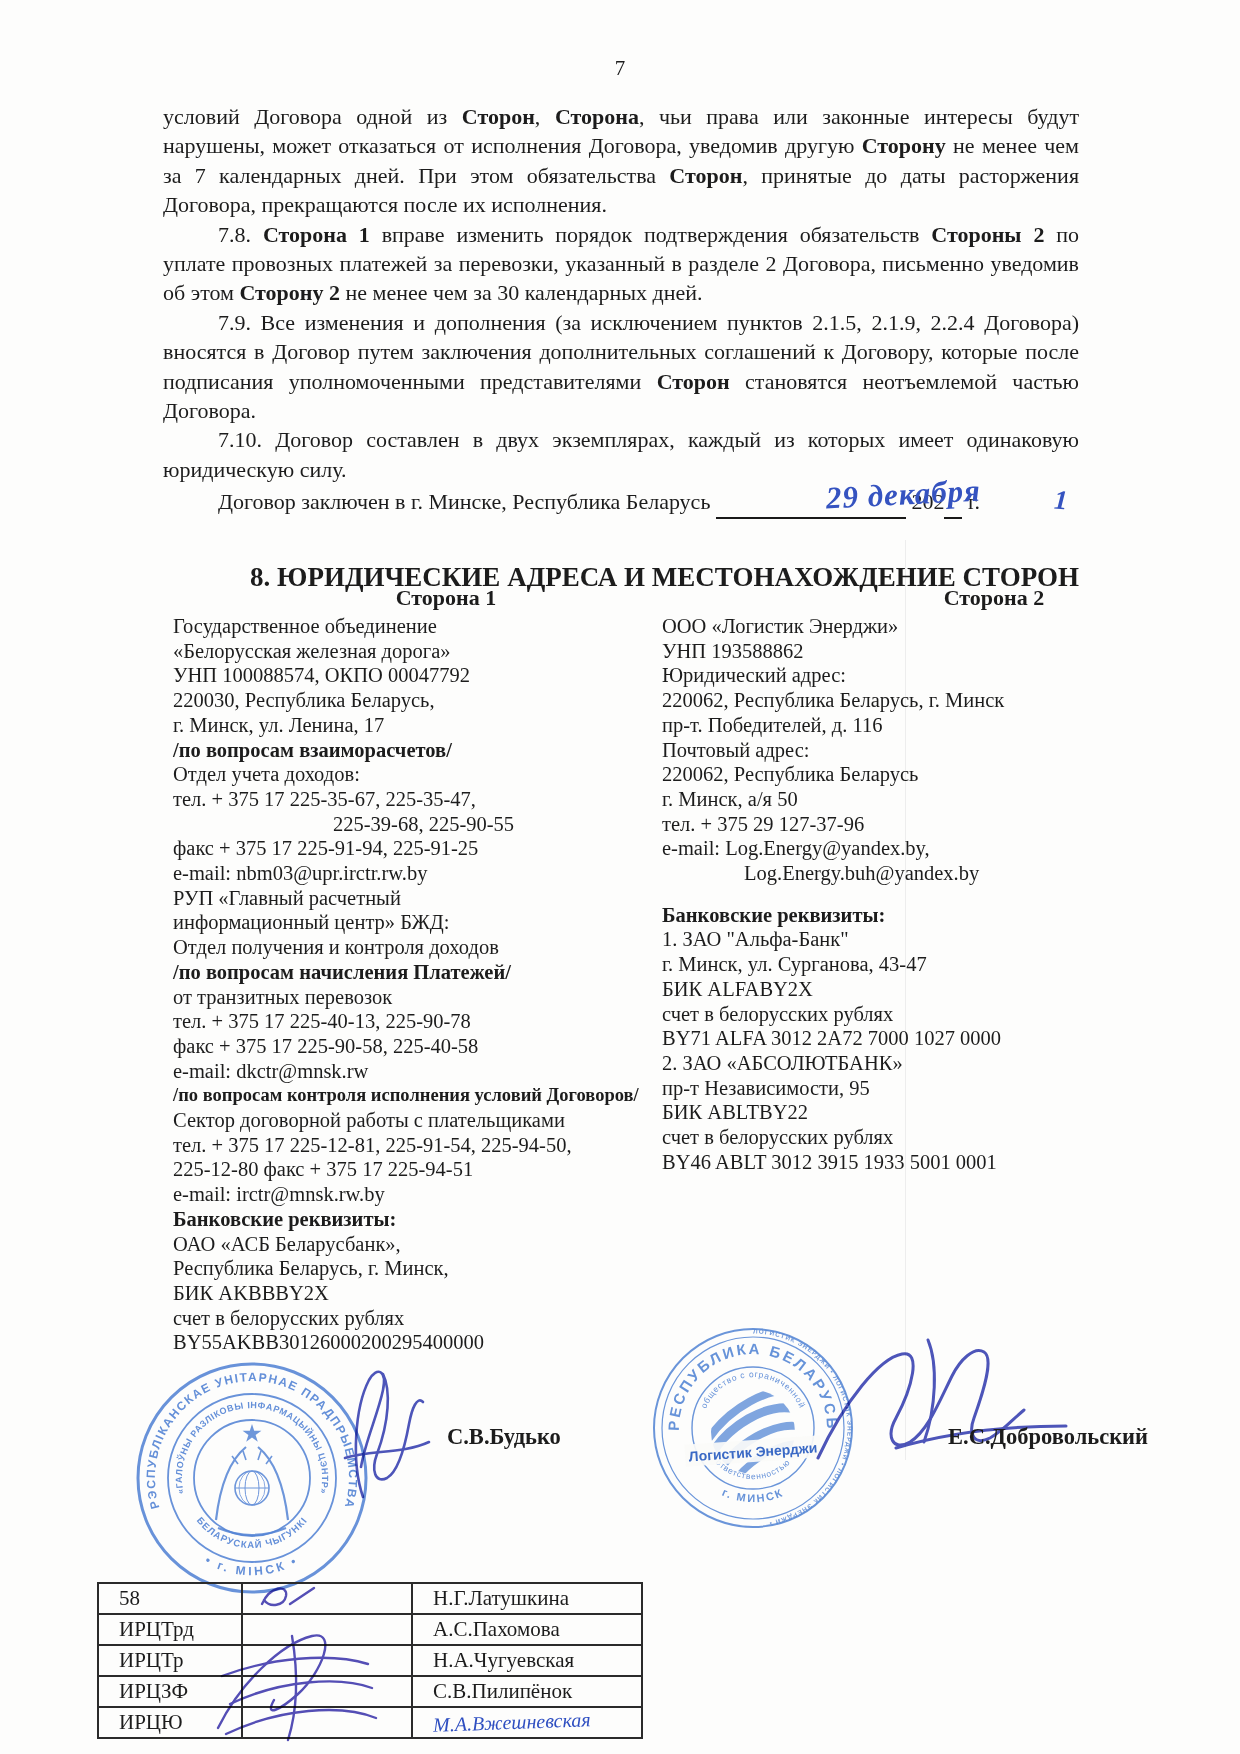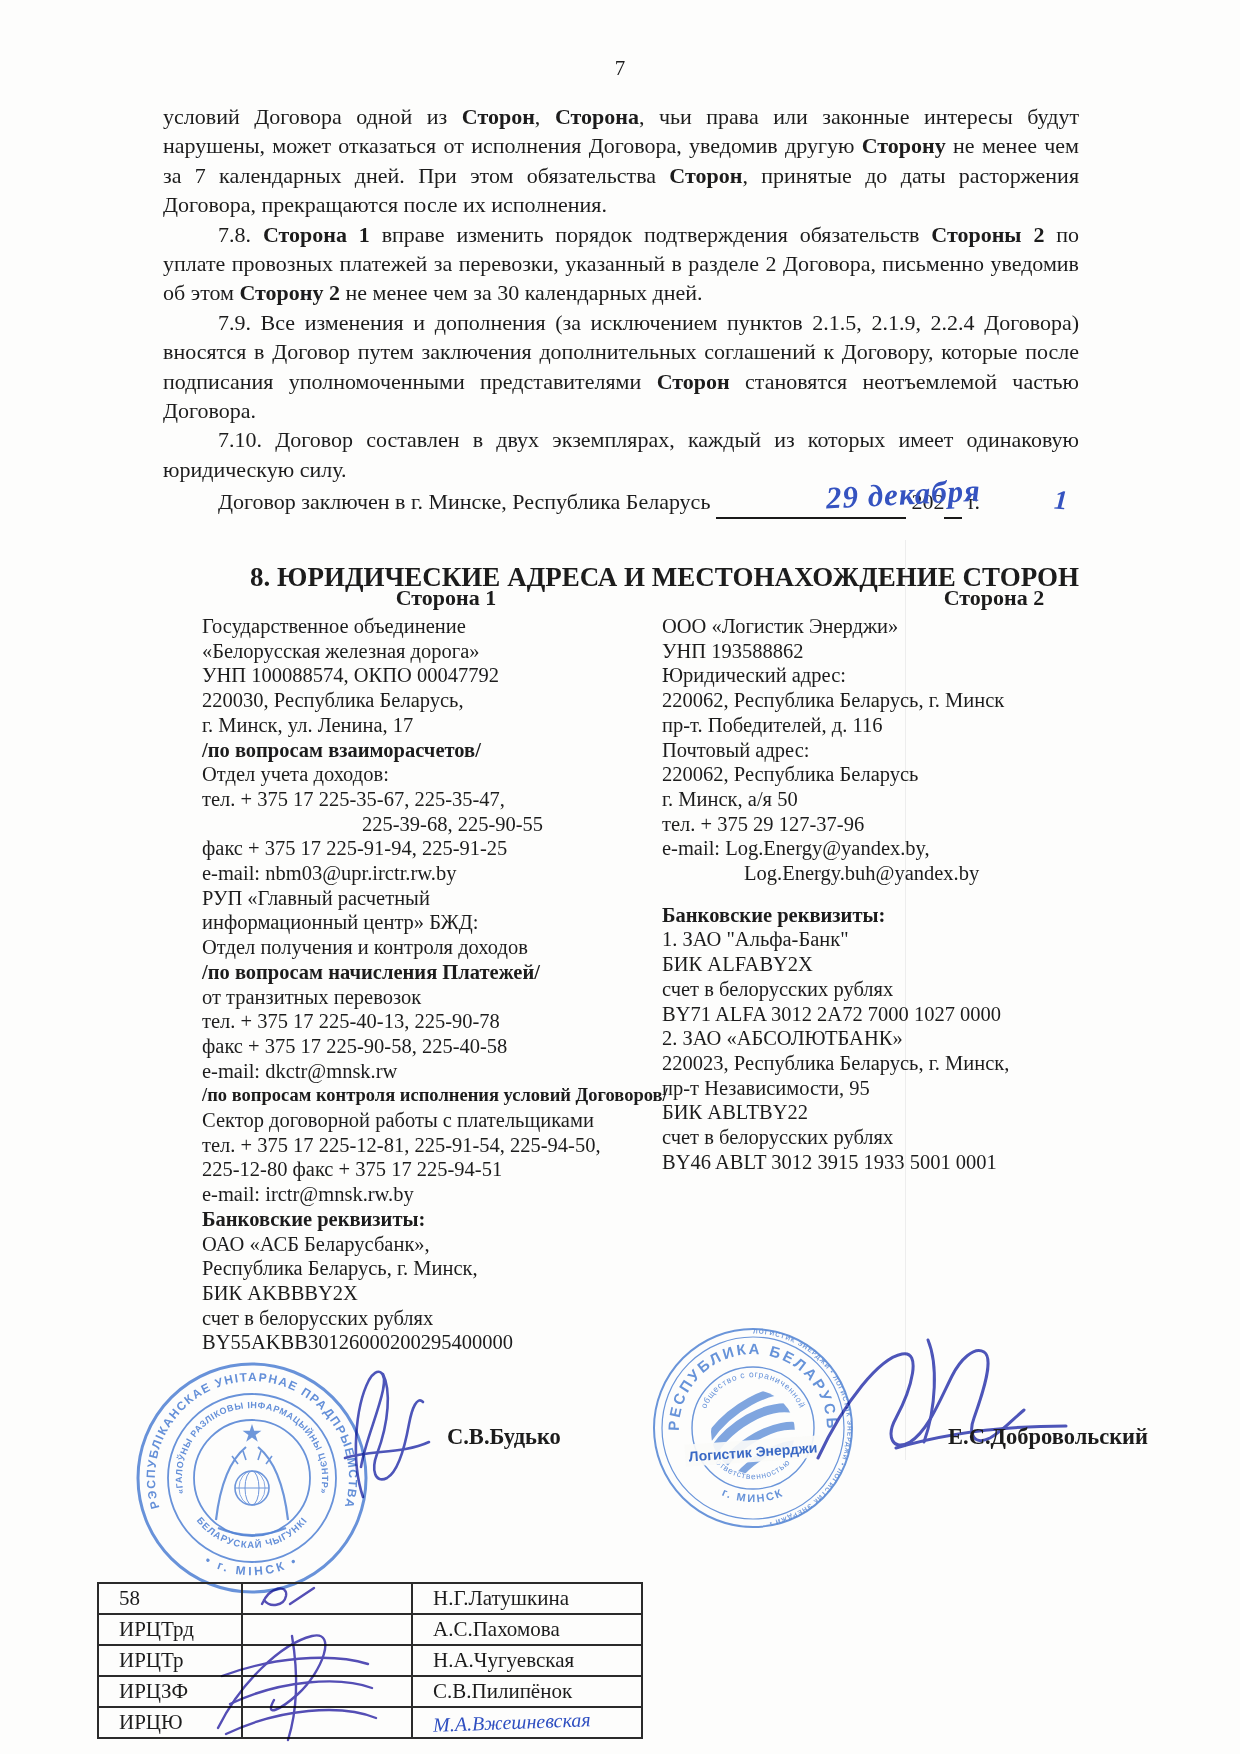--- a/index.html
+++ b/index.html
@@ -14,21 +14,21 @@
   .dateline{margin-top:4px;text-indent:78px;white-space:nowrap;text-align:left;}
   .u-date{display:inline-block;width:190px;border-bottom:2px solid #191919;text-align:center;vertical-align:baseline;}
   .hw{font-style:italic;color:#3553c0;}
   .hw-big{display:inline-block;font-size:31px;font-weight:bold;transform:rotate(-3deg) translateY(-3px);letter-spacing:1px;}
   .u-one{display:inline-block;width:18px;border-bottom:2px solid #191919;text-align:center;}
   .hw-one{display:inline-block;font-size:27px;font-weight:bold;transform:rotate(4deg) translateY(-2px);}
   .h8{position:absolute;top:562px;left:163px;width:916px;text-align:right;font-weight:bold;font-size:27px;}
   .party-h{position:absolute;top:585px;width:220px;text-align:center;font-weight:bold;font-size:22px;}
   #ph1{left:336px;} #ph2{left:884px;}
   .col{position:absolute;top:614px;font-size:20.5px;line-height:24.7px;white-space:nowrap;}
-  #col1{left:173px;width:500px;margin-left:29px;} #col2{left:662px;width:430px;}
+  #col1{left:173px;width:500px;} #col2{left:662px;width:430px;}
   .ln{min-height:24.7px;}
   .ln.bold{font-weight:bold;}
   .ln.sm{font-size:18.5px;}
   .ln.ind160{padding-left:160px;}
   .ln.ind80{padding-left:82px;}
   .ln.spacer{height:17px;min-height:17px;}
   .signame{position:absolute;font-weight:bold;font-size:22.5px;white-space:nowrap;}
   #name1{left:447px;top:1424px;} #name2{left:948px;top:1424px;}
   .stamp,.sig{position:absolute;mix-blend-mode:multiply;}
   .stamp text{font-family:"Liberation Sans",sans-serif;}
@@ -101,25 +101,25 @@
     <div class="ln">пр-т. Победителей, д. 116</div>
     <div class="ln">Почтовый адрес:</div>
     <div class="ln">220062, Республика Беларусь</div>
     <div class="ln">г. Минск, а/я 50</div>
     <div class="ln">тел. + 375 29 127-37-96</div>
     <div class="ln">e-mail: Log.Energy@yandex.by,</div>
     <div class="ln ind80">Log.Energy.buh@yandex.by</div>
     <div class="ln spacer"></div>
     <div class="ln bold">Банковские реквизиты:</div>
     <div class="ln">1. ЗАО "Альфа-Банк"</div>
+    <div class="ln">г. Минск, ул. Сурганова, 43-47</div>
     <div class="ln">БИК ALFABY2X</div>
     <div class="ln">счет в белорусских рублях</div>
     <div class="ln">BY71 ALFA 3012 2A72 7000 1027 0000</div>
     <div class="ln">2. ЗАО «АБСОЛЮТБАНК»</div>
-    <div class="ln">220023, Республика Беларусь, г. Минск,</div>
     <div class="ln">пр-т Независимости, 95</div>
     <div class="ln">БИК ABLTBY22</div>
     <div class="ln">счет в белорусских рублях</div>
     <div class="ln">BY46 ABLT 3012 3915 1933 5001 0001</div>
   </div>
 
   <svg class="stamp" style="left:134px;top:1360px;" width="236" height="236" viewBox="0 0 236 236">
     <g stroke="#5585d8" fill="none" opacity="0.88">
       <circle cx="118" cy="118" r="114" stroke-width="3"></circle>
       <circle cx="118" cy="118" r="84" stroke-width="1.8"></circle>

